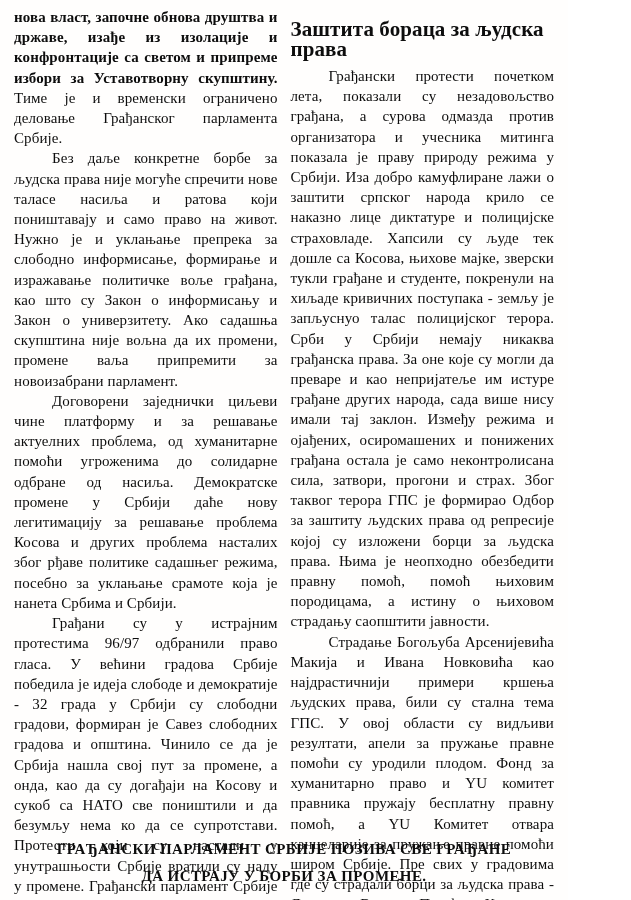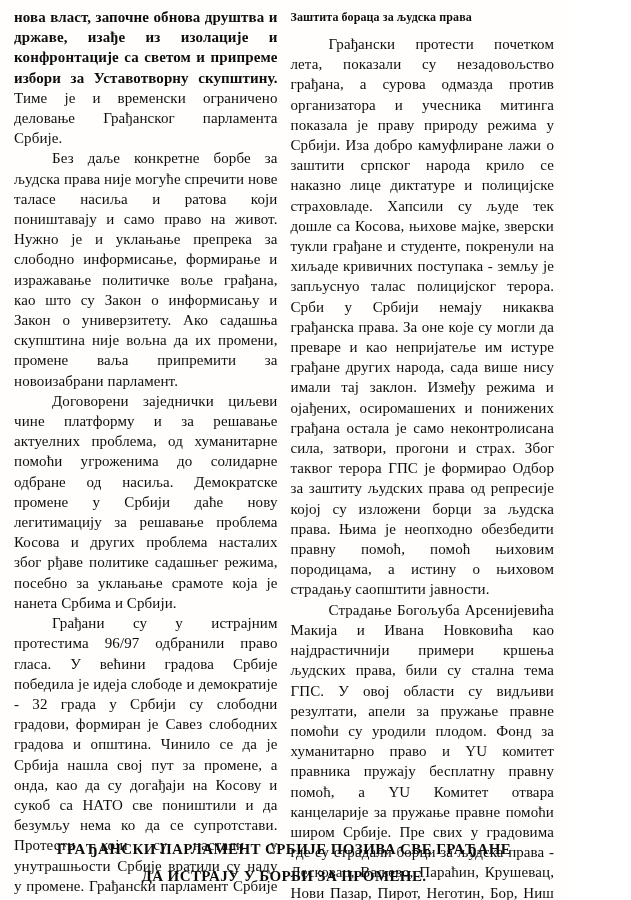--- a/index.html
+++ b/index.html
@@ -32,22 +32,22 @@
     margin: 0;
     text-indent: 38px;
   }
   .col p.no-indent {
     text-indent: 0;
   }
   .bold-run {
     font-weight: bold;
   }
   .section-heading {
-    margin: 0 0 7px 0;
-    font-size: 12px;
+    margin: 12px 0 7px 0;
+    font-size: 21px;
     font-weight: bold;
     text-align: left;
     text-indent: 0;
     line-height: 20px;
   }
   .footer-headline {
     position: absolute;
     left: 0;
     right: 0;
     bottom: 10px;

